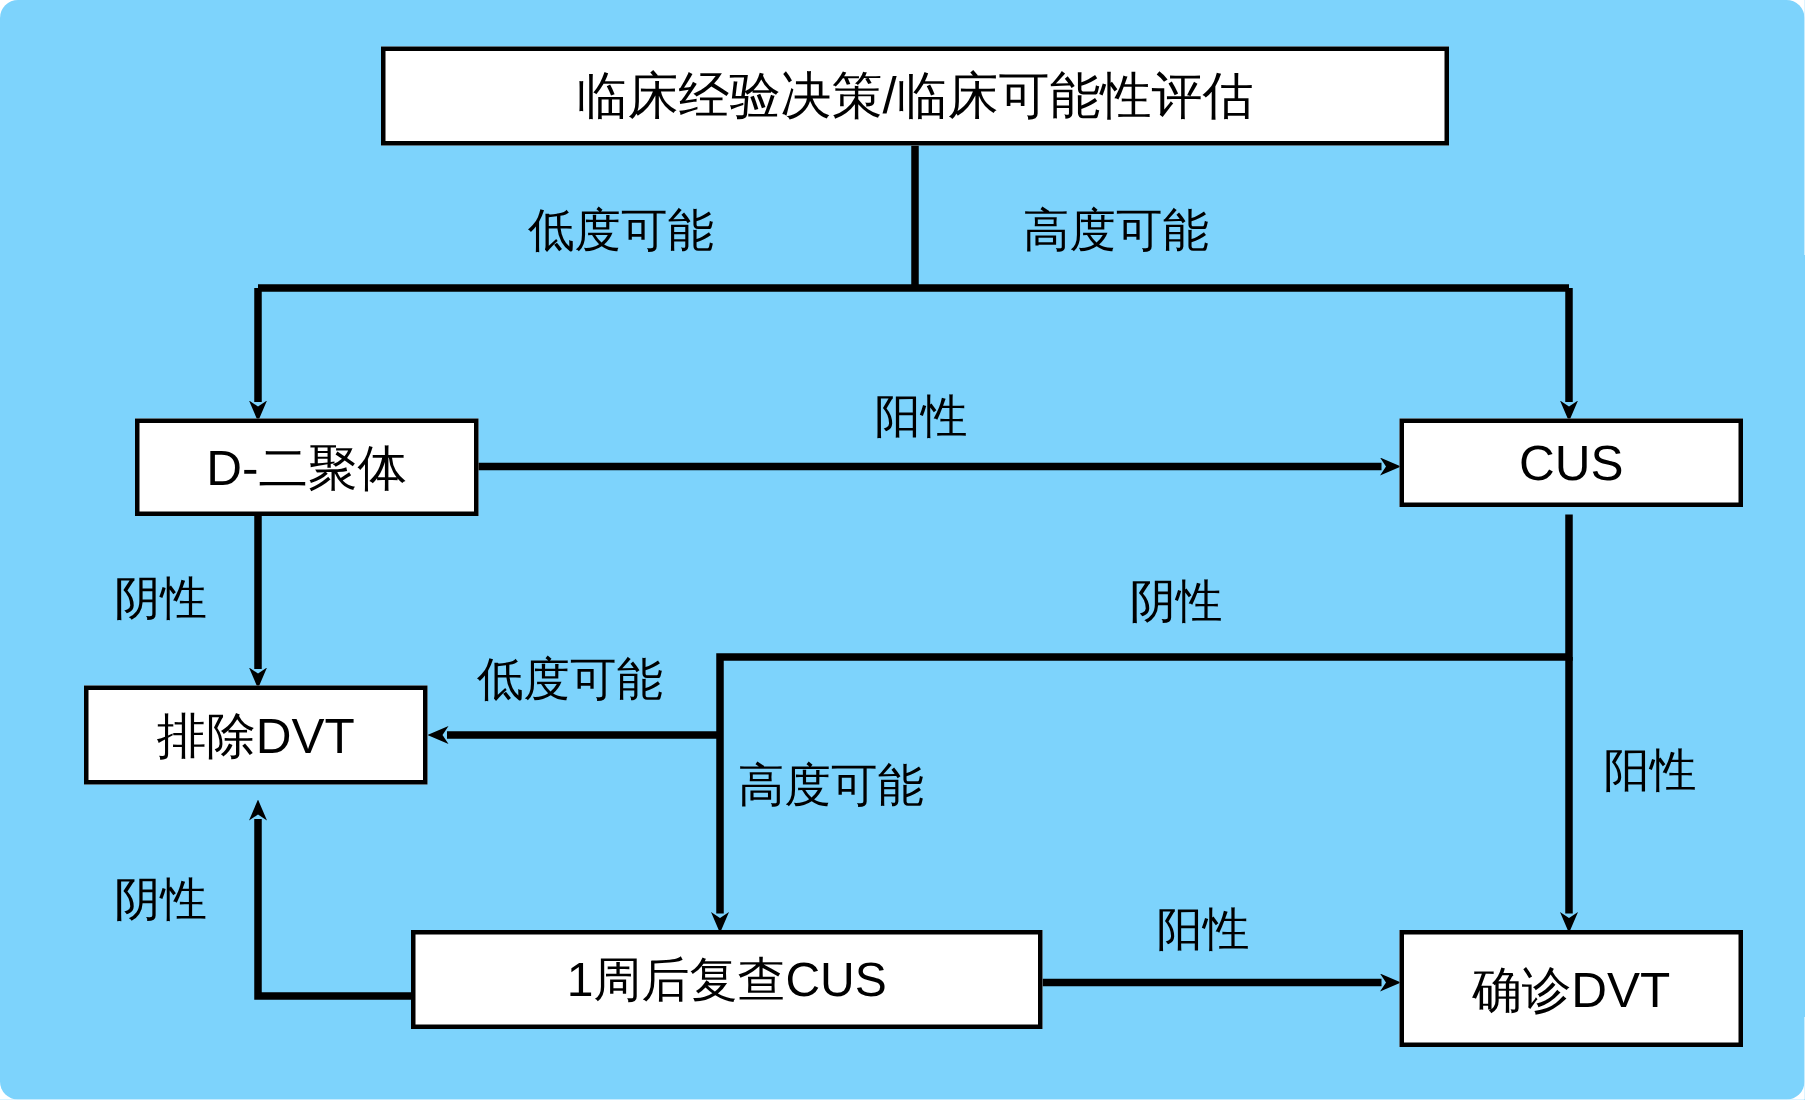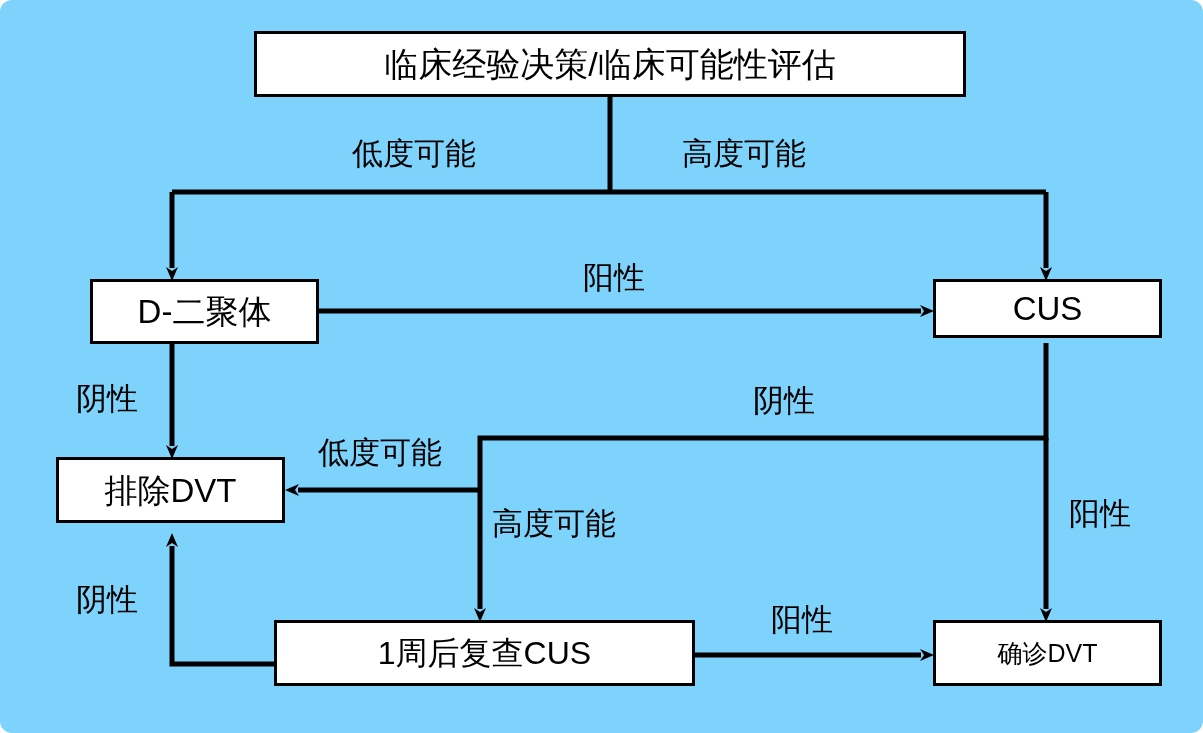--- a/index.html
+++ b/index.html
@@ -48,21 +48,21 @@
     line-height: 1;
     color: #000000;
   }
 
   
   #node-clinical   { left: 254px; top: 31px;  width: 712px; height: 66px;  font-size: 34px; }
   #node-ddimer     { left: 56px;  top: 279px; width: 229px; height: 65px;  font-size: 33px; margin-left: 34px; }
   #node-cus        { left: 933px; top: 279px; width: 229px; height: 59px;  font-size: 33px; }
   #node-exclude    { left: 56px;  top: 457px; width: 229px; height: 66px;  font-size: 33px; }
   #node-repeat-cus { left: 274px; top: 620px; width: 421px; height: 66px;  font-size: 32px; }
-  #node-confirm    { left: 933px; top: 620px; width: 229px; height: 66px;  font-size: 25px; }
+  #node-confirm    { left: 933px; top: 620px; width: 229px; height: 78px;  font-size: 33px; }
 
   
   #lbl-low-prob-top   { left: 352px; top: 138px; font-size: 31px; }
   #lbl-high-prob-top  { left: 682px; top: 138px; font-size: 31px; }
   #lbl-positive-dd    { left: 583px; top: 262px; font-size: 31px; }
   #lbl-negative-dd    { left: 76px;  top: 383px; font-size: 31px; }
   #lbl-negative-cus   { left: 753px; top: 385px; font-size: 31px; }
   #lbl-low-prob-mid   { left: 318px; top: 437px; font-size: 31px; }
   #lbl-high-prob-mid  { left: 492px; top: 508px; font-size: 31px; }
   #lbl-positive-cus   { left: 1069px;top: 498px; font-size: 31px; }

